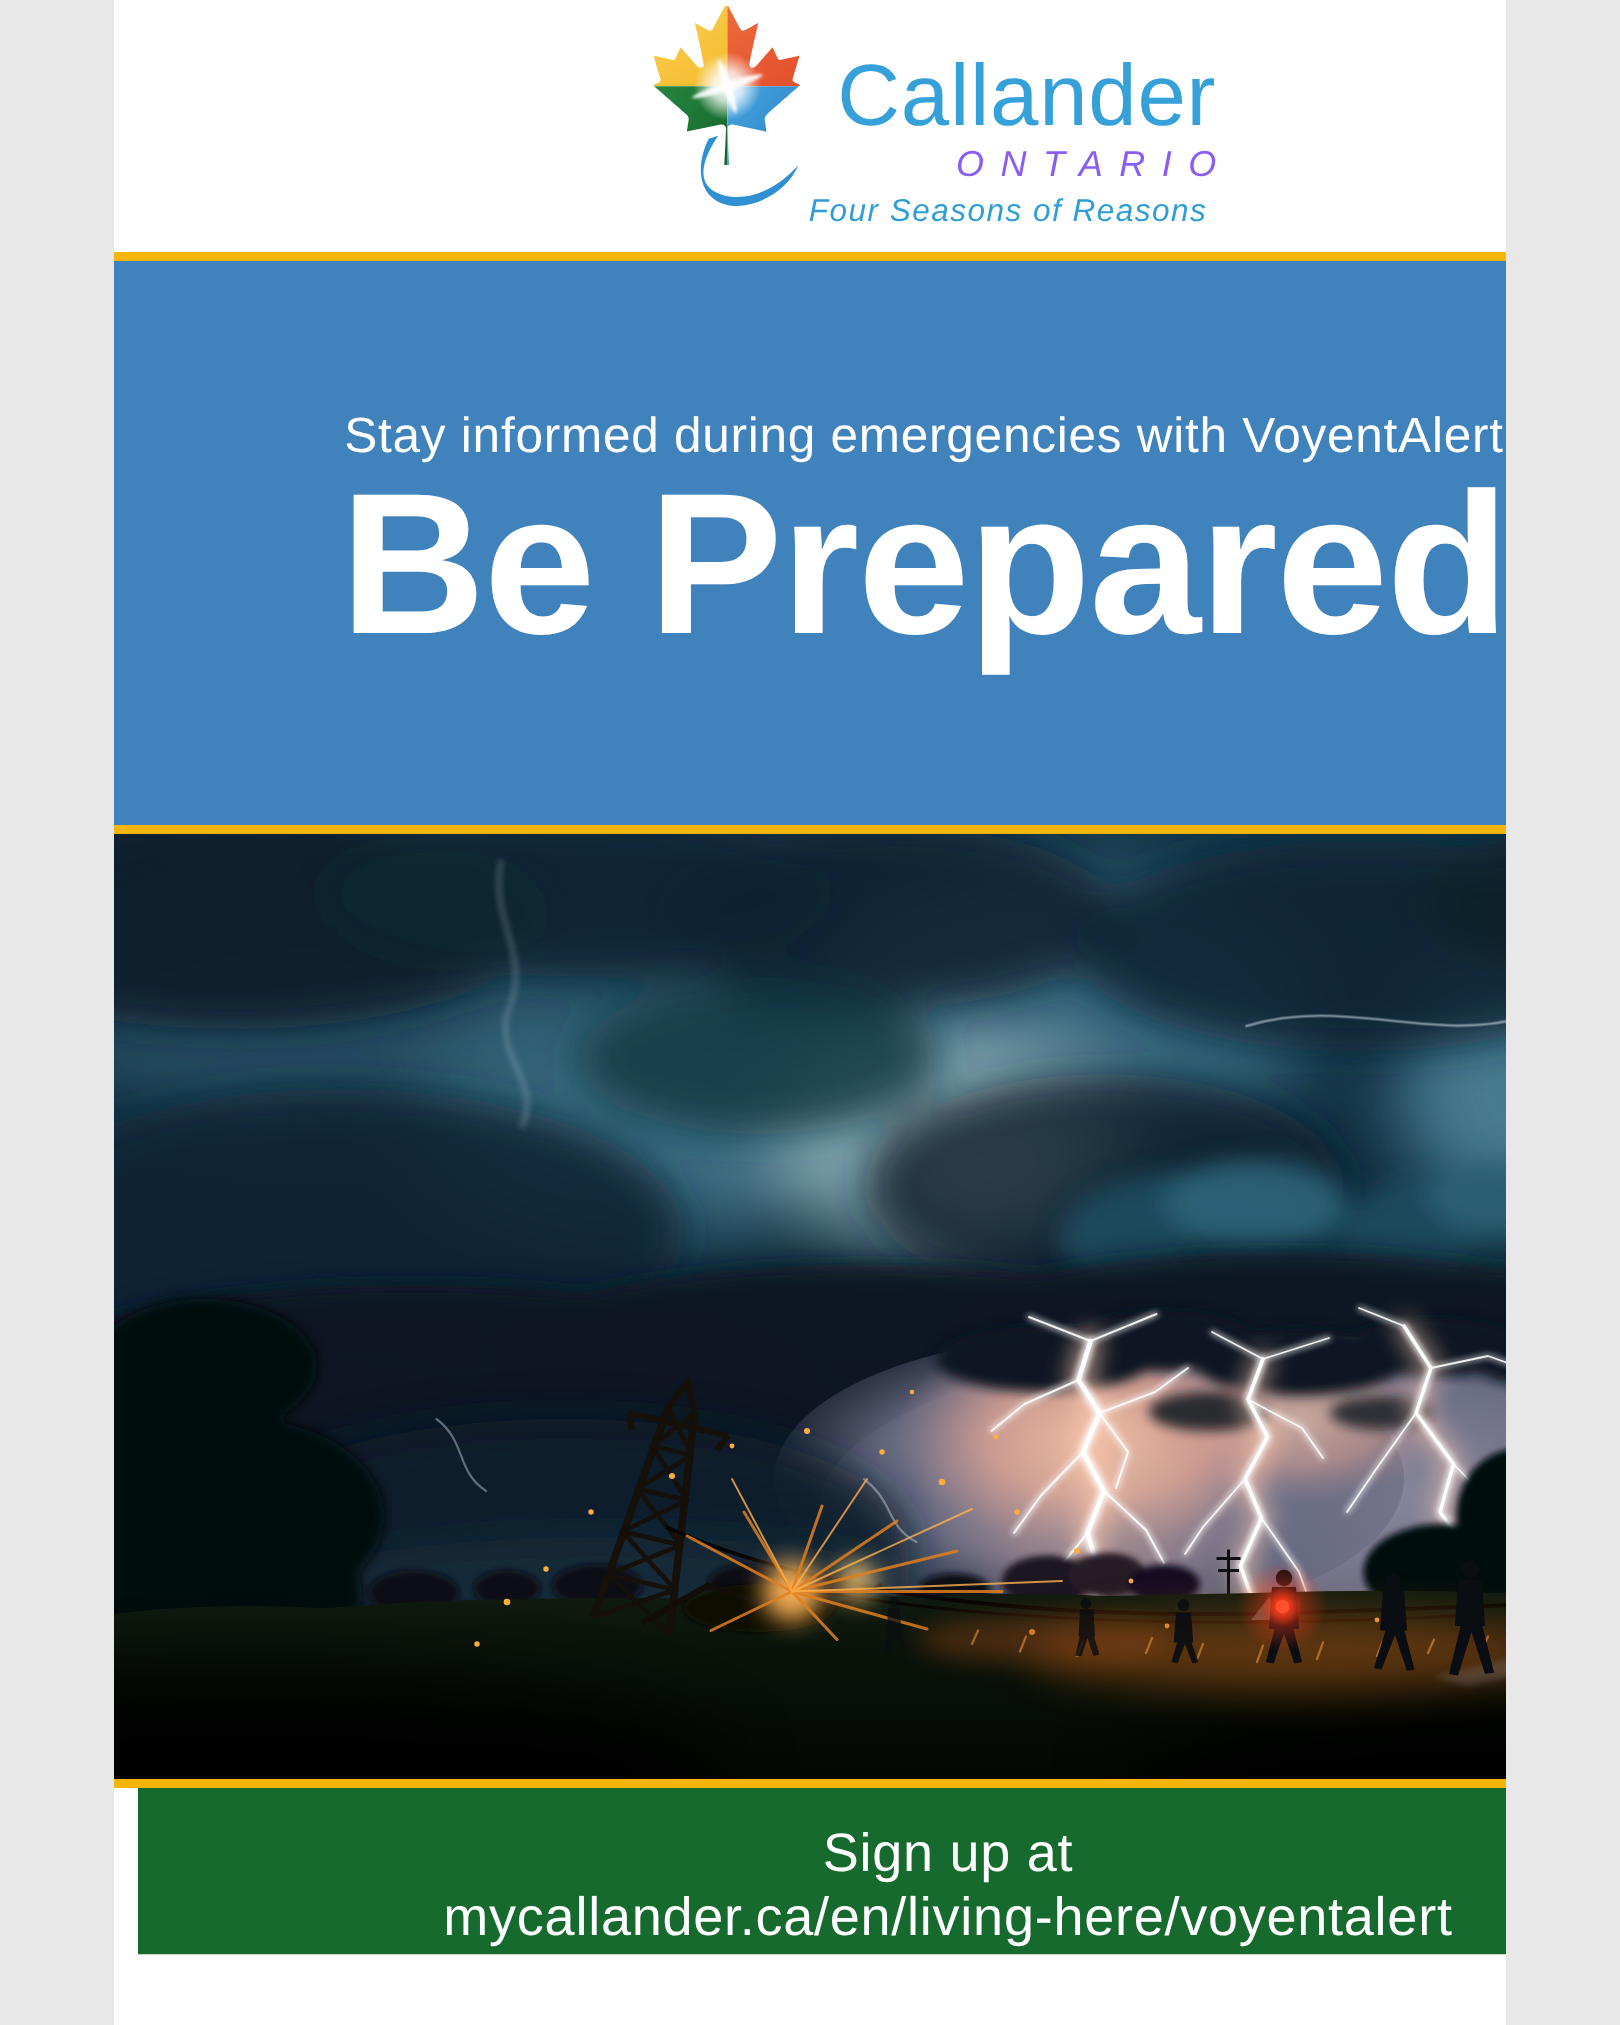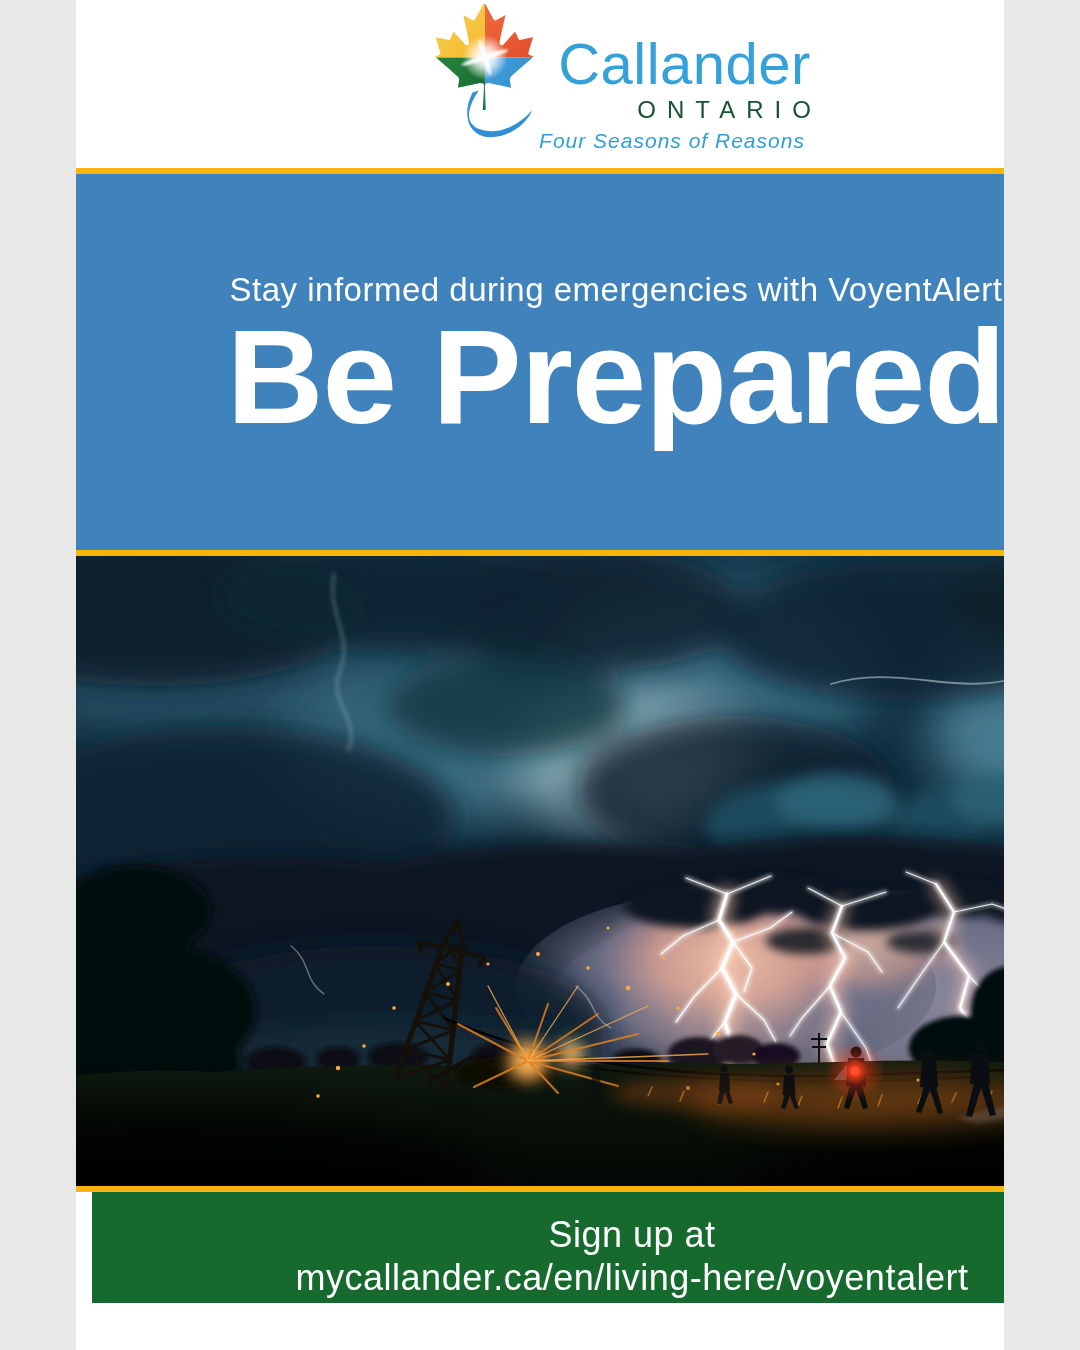--- a/index.html
+++ b/index.html
@@ -7,21 +7,21 @@
     position:relative;width:928px;height:1350px;background:#ffffff;
     overflow:hidden;font-family:"Liberation Sans",sans-serif;margin:0 auto;
   }
   
   .header{position:absolute;top:0;left:0;width:1080px;height:168px;background:#ffffff;
     display:flex;align-items:flex-start;justify-content:center;}
   .logo-row{display:flex;align-items:flex-start;margin-top:4px;}
   .leaf-svg{width:134px;height:140px;margin-right:-16px;flex:none;}
   .logo-text{display:flex;flex-direction:column;align-items:flex-end;margin-top:30px;}
   .wordmark{font-size:58px;line-height:60px;color:#35a1d8;letter-spacing:0.5px;}
-  .region{font-size:24px;line-height:28px;color:#14532d;letter-spacing:11px;margin-right:-11px;margin-top:2px;}
+  .region{font-size:24px;line-height:28px;color:#8b5cf6;letter-spacing:11px;margin-right:-11px;margin-top:2px;font-style:italic;}
   .tagline{font-size:21px;line-height:26px;color:#2f9ed6;font-style:italic;letter-spacing:1px;margin-top:4px;margin-right:6px;}
   
   .divider{position:absolute;left:0;width:1080px;height:6px;background:#f7b40a;}
   .d1{top:168px}.d2{top:550px}.d3{top:1186px}
   
   .hero{position:absolute;top:174px;left:0;width:1080px;height:376px;background:#3f82bc;
     display:flex;flex-direction:column;align-items:center;text-align:center;}
   .kicker{margin-top:98px;font-size:33px;line-height:36px;color:#ffffff;letter-spacing:0.5px;}
   .hero-title{font-size:134px;line-height:138px;font-weight:bold;color:#ffffff;letter-spacing:-1px;}
   

